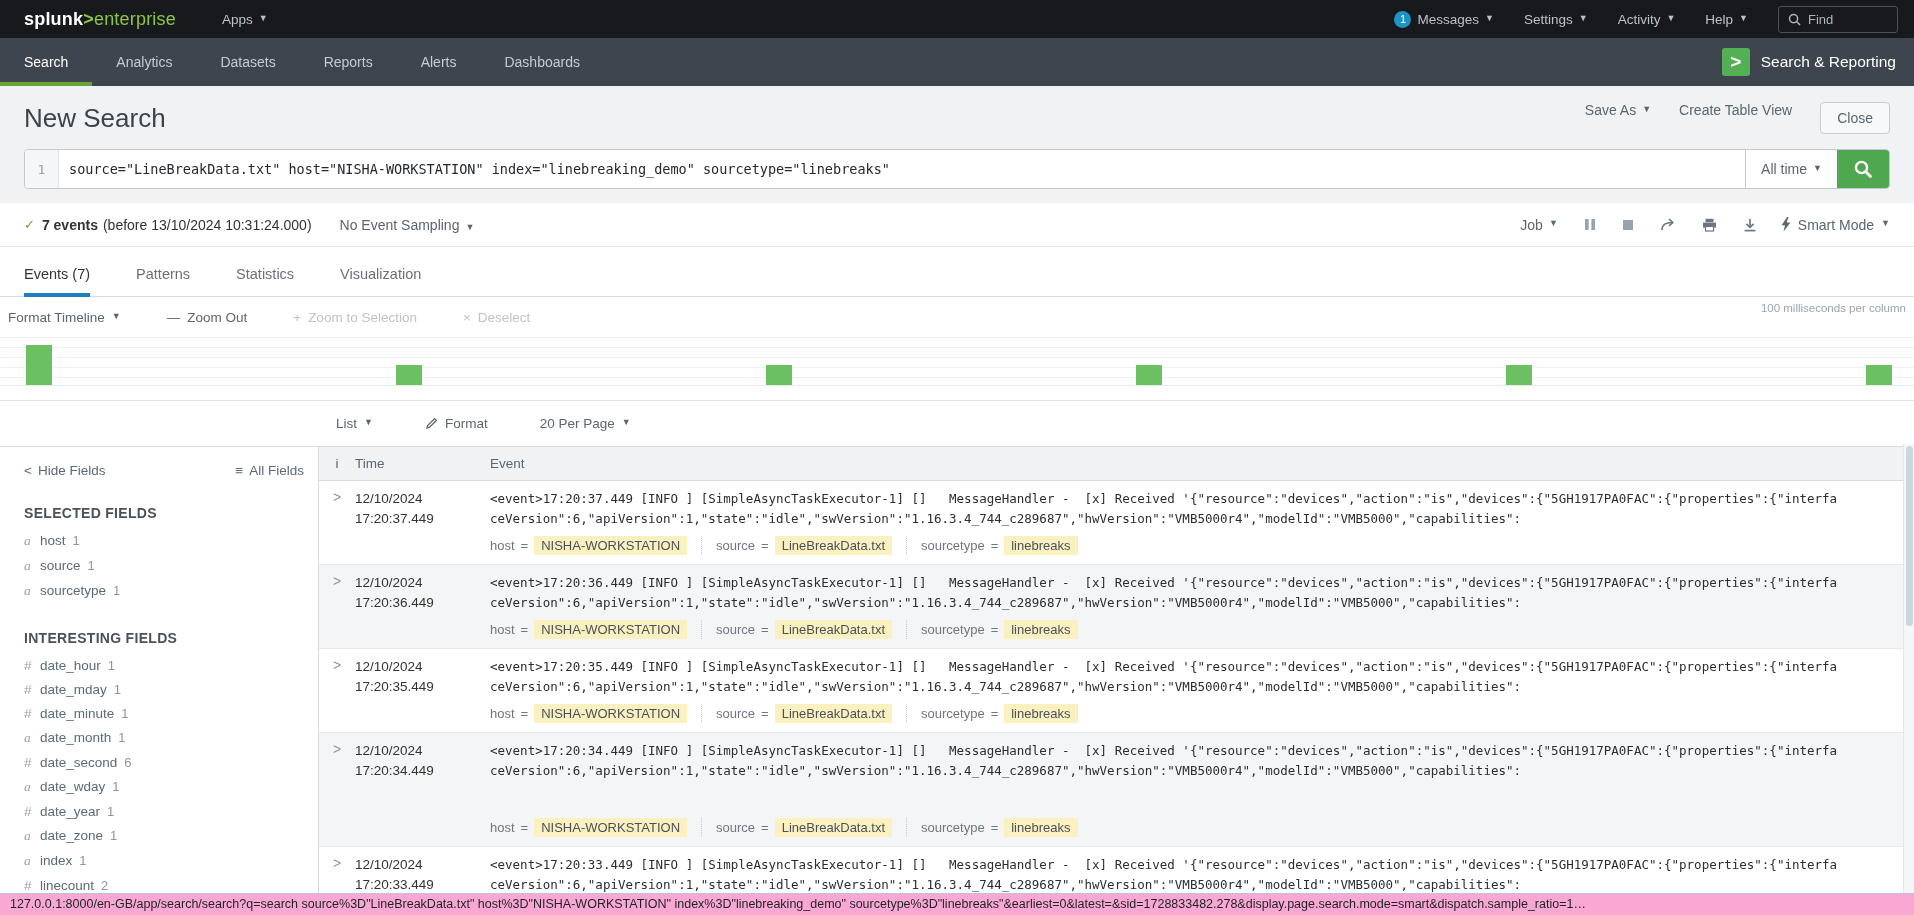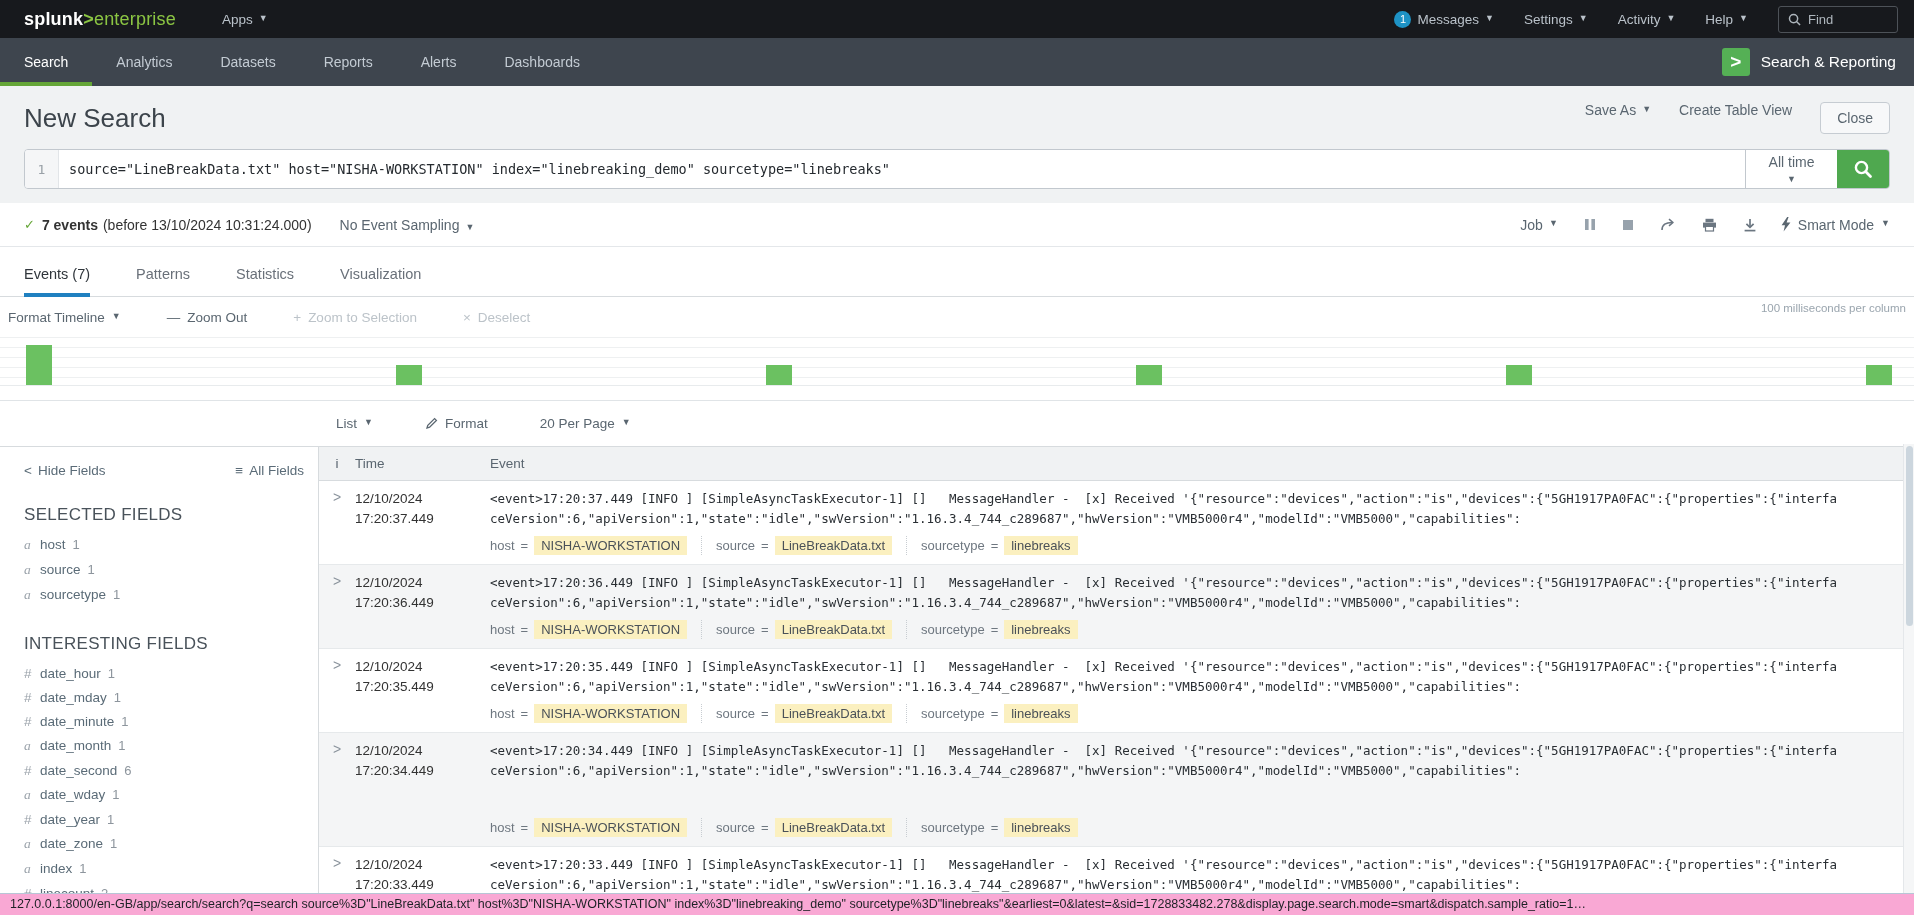--- a/index.html
+++ b/index.html
@@ -51,21 +51,21 @@
 
   .search-row { display: flex; height: 40px; border: 1px solid #c2c8ce; border-radius: 4px;
                 background: #fff; overflow: hidden; }
   .gutter { width: 34px; background: #f5f6f7; border-right: 1px solid #e2e5e8; color: #99a0a7;
             font-family: "DejaVu Sans Mono", monospace; font-size: 13px; display: flex;
             align-items: center; justify-content: center; }
   .query { flex: 1; display: flex; align-items: center; padding-left: 10px;
            font-family: "DejaVu Sans Mono", monospace; font-size: 13.5px; color: #24292e;
            white-space: pre; overflow: hidden; }
   .timerange { width: 92px; border-left: 1px solid #c2c8ce; display: flex; align-items: center;
-               justify-content: center; gap: 6px; color: #5a6670; font-size: 14px; cursor: pointer; flex-direction: column; }
+               justify-content: center; gap: 6px; color: #5a6670; font-size: 14px; cursor: pointer; }
   .search-btn { width: 52px; background: #4fa84f; display: flex; align-items: center;
                 justify-content: center; border: none; cursor: pointer; }
 
   
   .job-row { height: 44px; display: flex; align-items: center; justify-content: space-between;
              padding: 0 24px; border-bottom: 1px solid #e4e7ea; background: #fff; }
   .job-left { display: flex; align-items: center; font-size: 14px; color: #333; }
   .check { color: #65a637; margin-right: 7px; font-size: 13px; }
   .ev-count { font-weight: bold; margin-right: 5px; }
   .sampling { margin-left: 28px; color: #5a6670; display: flex; align-items: flex-end; gap: 6px; cursor: pointer; }
@@ -99,21 +99,21 @@
   
   .list-row { height: 46px; display: flex; align-items: center; padding-left: 336px; gap: 52px;
               font-size: 13.5px; color: #5a6670; border-bottom: 1px solid #d7dbde; background: #fff; }
   .lc-item { display: flex; align-items: center; gap: 7px; cursor: pointer; }
 
   
   .main { display: flex; height: 471px; background: #fff; }
   .sidebar { width: 318px; padding: 16px 14px 0 24px; flex-shrink: 0; }
   .sb-head { display: flex; justify-content: space-between; color: #5a6b77; font-size: 13.5px; }
   .sb-link { display: flex; align-items: center; gap: 6px; cursor: pointer; }
-  .sb-title { margin-top: 27px; font-size: 17px; font-weight: normal; color: #49525a; letter-spacing: .3px; }
+  .sb-title { margin-top: 27px; font-size: 14px; font-weight: bold; color: #49525a; letter-spacing: .3px; }
   .sb-list { margin-top: 7px; }
   .sb-item { display: flex; align-items: baseline; padding: 4.5px 0; font-size: 13.5px; color: #5a6b77; cursor: pointer; }
   .sb-prefix { color: #9aa2aa; width: 16px; flex-shrink: 0; }
   .sb-prefix.alpha { font-style: italic; font-family: "Liberation Serif", serif; }
   .sb-count { color: #8d959d; margin-left: 7px; font-size: 13px; }
 
   .events { flex: 1; border-left: 1px solid #d7dbde; overflow: hidden; }
   .ev-head { height: 34px; background: #f0f2f3; border-bottom: 1px solid #d7dbde; display: flex;
              align-items: center; font-size: 13.5px; color: #5a6670; }
   .col-i { width: 36px; text-align: center; flex-shrink: 0; }

